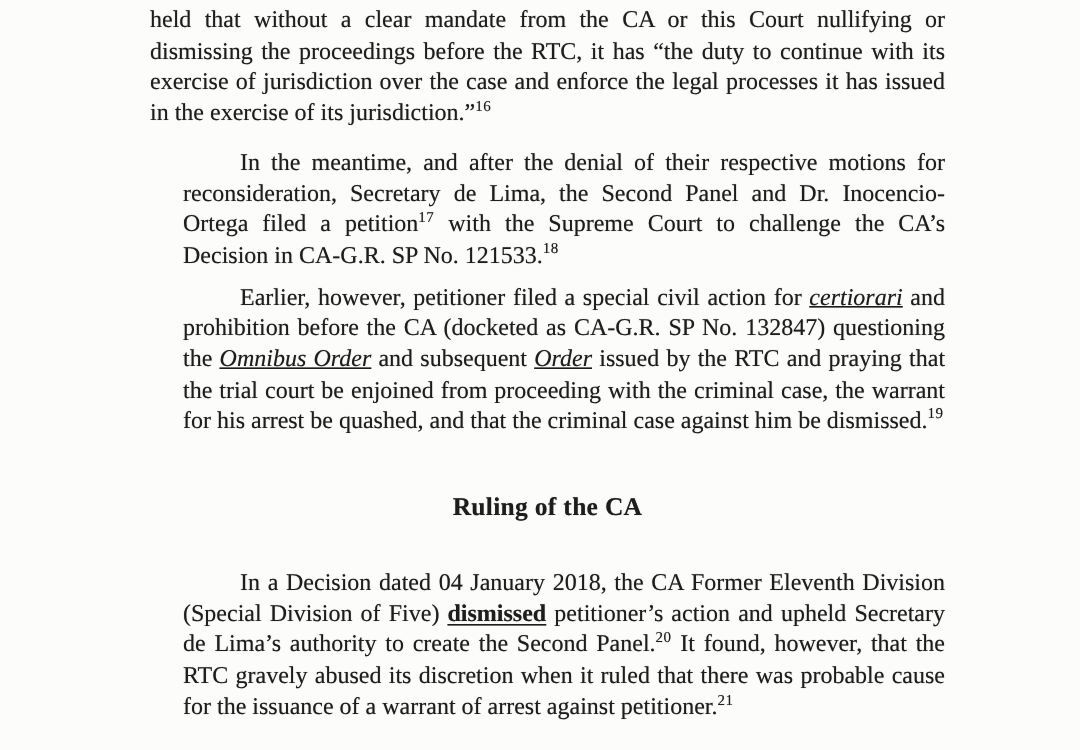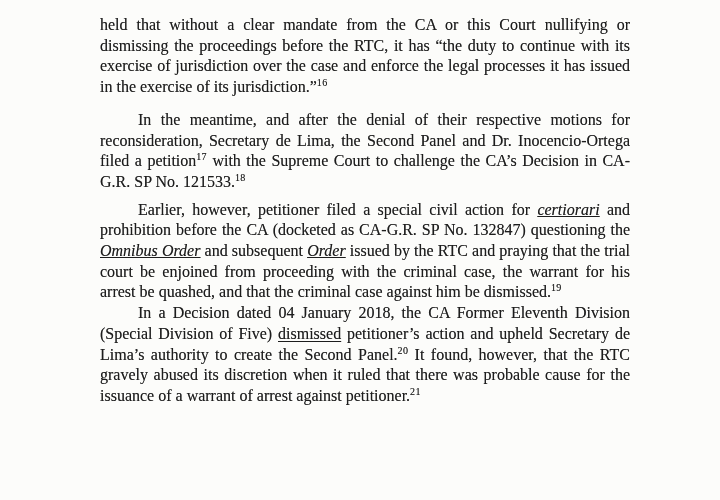--- a/index.html
+++ b/index.html
@@ -9,33 +9,34 @@
   body {
     width: 720px;
     height: 500px;
     overflow: hidden;
     background: #fcfcfa;
   }
   .page {
     box-sizing: border-box;
     width: 530px;
     margin-left: 100px;
-    padding-top: 15px;
+    padding-top: 4px;
     font-family: "Liberation Serif", "DejaVu Serif", serif;
     font-size: 16px;
     line-height: 20.7px;
     color: #1d1d1d;
     text-align: justify;
     text-shadow: 0 0 0.6px rgba(35,35,35,0.55);
   }
   p.para {
     margin: 0;
   }
   p.indent {
     text-indent: 38px;
+    margin-left: 22px;
   }
   p.gap-a { margin-top: 12px; }
   p.gap-b { margin-top: 7px; }
   h2.heading {
     font-family: "Liberation Serif", "DejaVu Serif", serif;
     font-size: 17px;
     font-weight: bold;
     text-align: center;
     margin: 36px 0 30px 0;
     text-indent: 0;
@@ -43,33 +44,35 @@
   }
   sup.fn {
     font-size: 10px;
     line-height: 0;
     vertical-align: super;
     letter-spacing: 0.3px;
   }
   .und {
     text-decoration: underline;
     text-underline-offset: 2px;
+    font-weight: bold;
   }
   em.term {
     font-style: italic;
     text-decoration: underline;
   }
 </style>
 </head>
 <body style="background: rgb(252, 252, 250);">
 
 <div class="page" style="color: rgb(29, 29, 29);">
 
   <p class="para"><span>held that without a clear mandate from the CA or this Court nullifying or dismissing the proceedings before the RTC, it has “the duty to continue with its exercise of jurisdiction over the case and enforce the legal processes it has issued in the exercise of its jurisdiction.”</span><sup class="fn">16</sup></p>
 
   <p class="para indent gap-a"><span>In the meantime, and after the denial of their respective motions for reconsideration, Secretary de Lima, the Second Panel and Dr. Inocencio-Ortega filed a petition</span><sup class="fn">17</sup><span> with the Supreme Court to challenge the CA’s Decision in CA-G.R. SP No. 121533.</span><sup class="fn">18</sup></p>
 
   <p class="para indent gap-b"><span>Earlier, however, petitioner filed a special civil action for </span><em class="term">certiorari</em><span> and prohibition before the CA (docketed as CA-G.R. SP No. 132847) questioning the </span><em class="term">Omnibus Order</em><span> and subsequent </span><em class="term">Order</em><span> issued by the RTC and praying that the trial court be enjoined from proceeding with the criminal case, the warrant for his arrest be quashed, and that the criminal case against him be dismissed.</span><sup class="fn">19</sup></p>
 
+  <h2 class="heading">Ruling of the CA</h2>
 
   <p class="para indent"><span>In a Decision dated 04 January 2018, the CA Former Eleventh Division (Special Division of Five) </span><span class="und">dismissed</span><span> petitioner’s action and upheld Secretary de Lima’s authority to create the Second Panel.</span><sup class="fn">20</sup><span> It found, however, that the RTC gravely abused its discretion when it ruled that there was probable cause for the issuance of a warrant of arrest against petitioner.</span><sup class="fn">21</sup></p>
 
 </div>
 
 </body></html>

